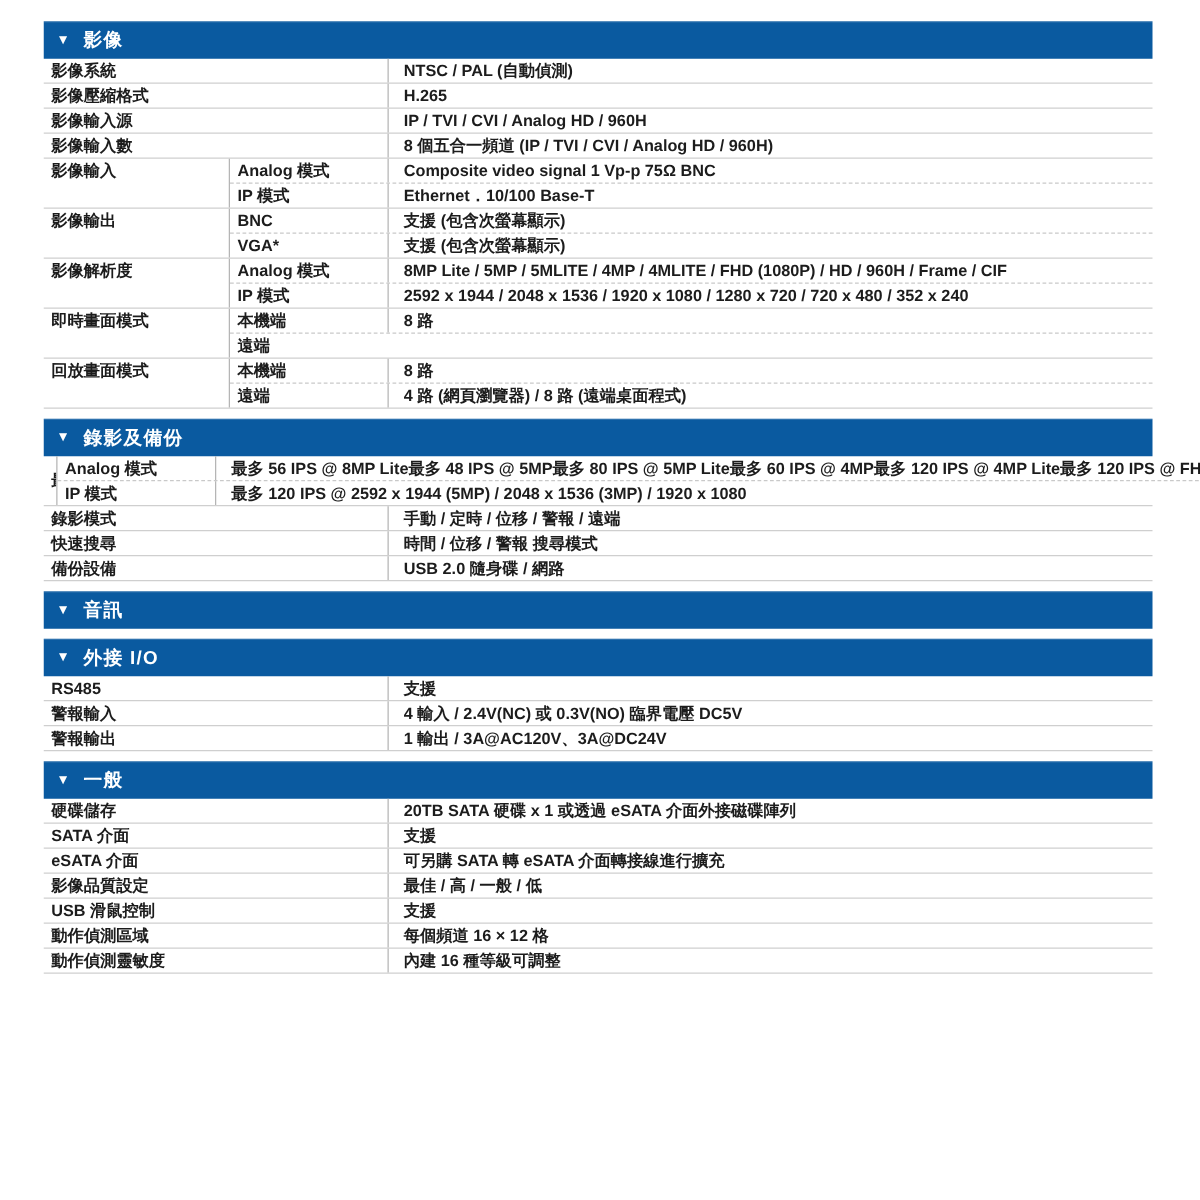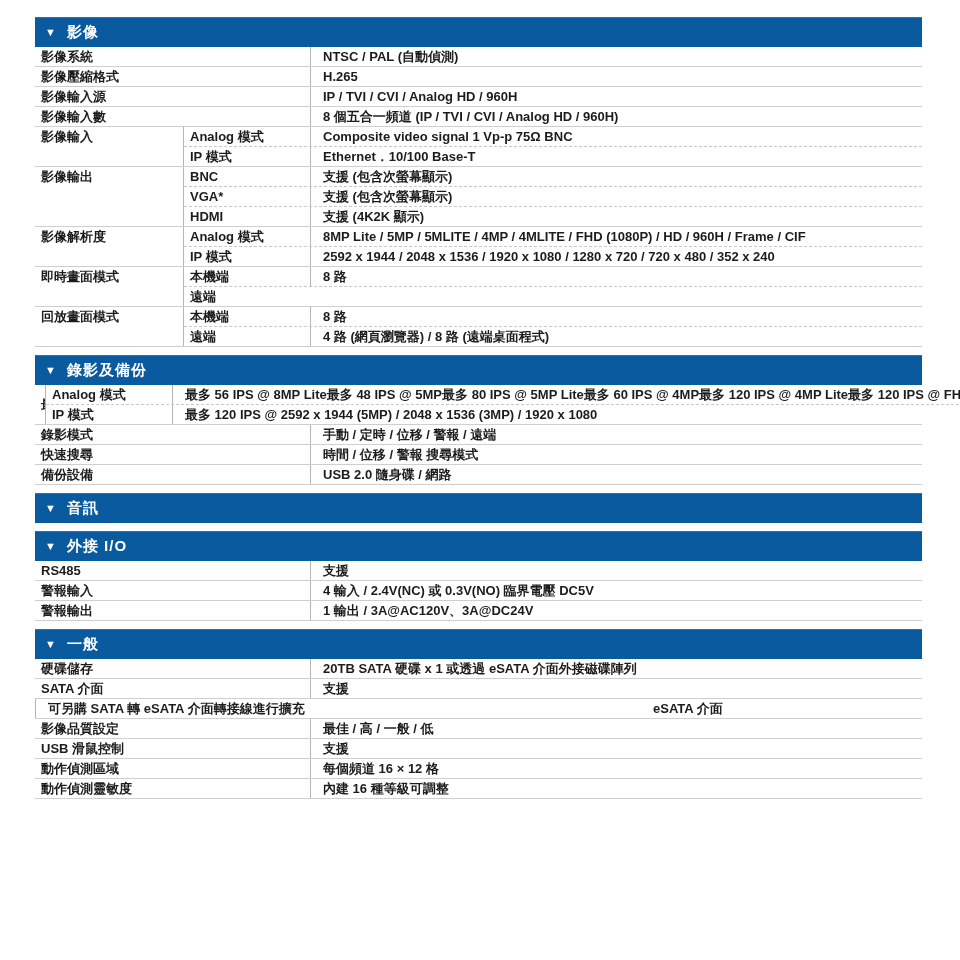--- a/index.html
+++ b/index.html
@@ -82,24 +82,20 @@
         <div class="cell label">影像輸出</div>
         <div class="subcol">
           <div class="subrow">
             <div class="cell sublabel">BNC</div>
             <div class="cell value">支援  (包含次螢幕顯示)</div>
           </div>
           <div class="subrow">
             <div class="cell sublabel">VGA*</div>
             <div class="cell value">支援  (包含次螢幕顯示)</div>
           </div>
-          <div class="subrow">
-            <div class="cell sublabel">HDMI</div>
-            <div class="cell value">支援  (4K2K 顯示)</div>
-          </div>
         </div>
       </div>
 
       <div class="row group">
         <div class="cell label">影像解析度</div>
         <div class="subcol">
           <div class="subrow">
             <div class="cell sublabel">Analog 模式</div>
             <div class="cell value">8MP Lite / 5MP / 5MLITE / 4MP / 4MLITE / FHD (1080P) / HD / 960H / Frame / CIF</div>
           </div>
@@ -216,22 +212,22 @@
     <div class="rows">
       <div class="row simple">
         <div class="cell label">硬碟儲存</div>
         <div class="cell value">20TB SATA 硬碟  x 1 或透過 eSATA 介面外接磁碟陣列</div>
       </div>
       <div class="row simple">
         <div class="cell label">SATA 介面</div>
         <div class="cell value">支援</div>
       </div>
       <div class="row simple">
+        <div class="cell label">eSATA 介面</div>
         <div class="cell value">可另購 SATA 轉 eSATA 介面轉接線進行擴充</div>
-        <div class="cell label">eSATA 介面</div>
       </div>
       <div class="row simple">
         <div class="cell label">影像品質設定</div>
         <div class="cell value">最佳 / 高 / 一般 / 低</div>
       </div>
       <div class="row simple">
         <div class="cell label">USB 滑鼠控制</div>
         <div class="cell value">支援</div>
       </div>
       <div class="row simple">

